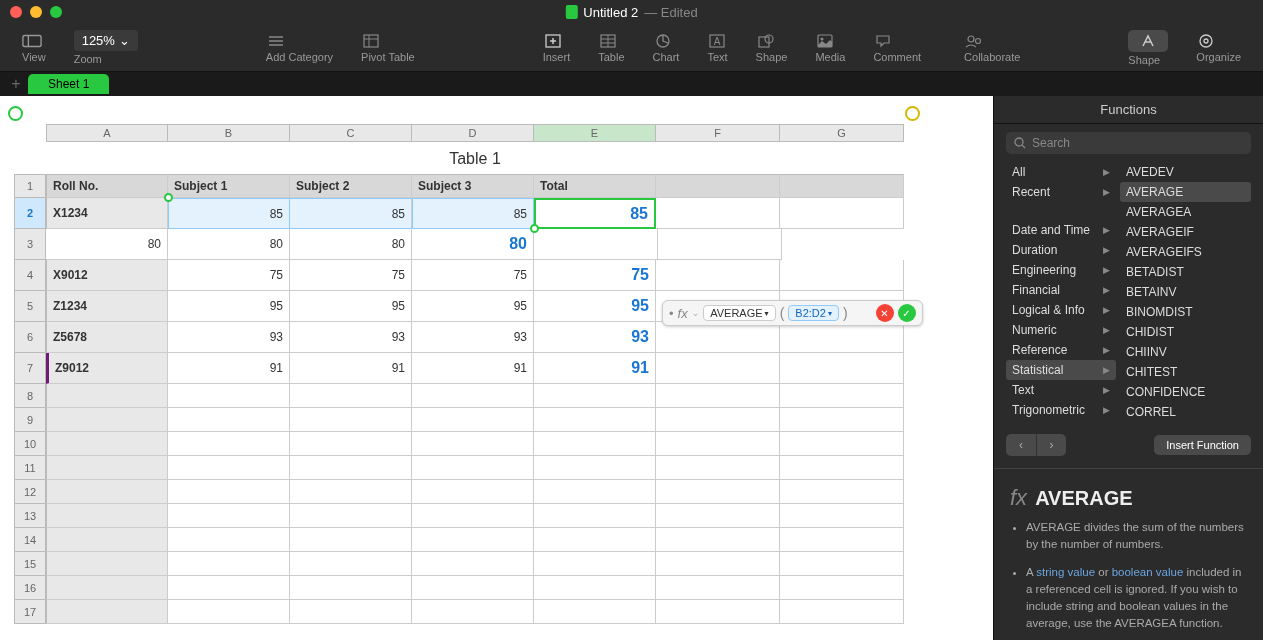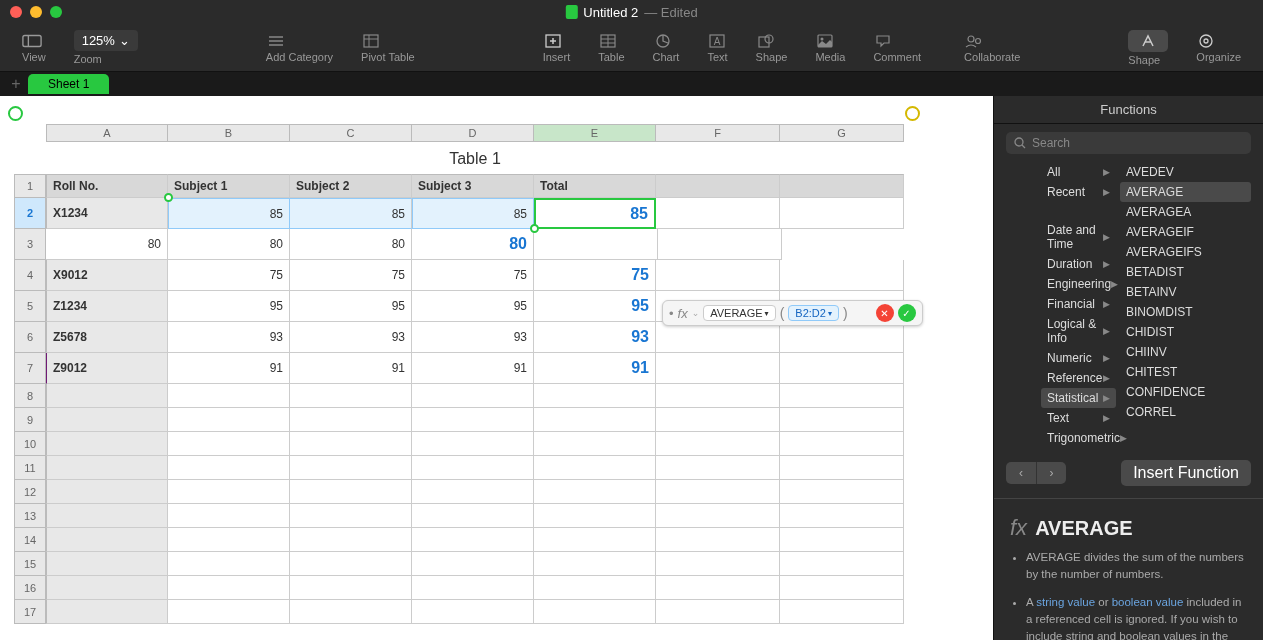--- a/index.html
+++ b/index.html
@@ -79,32 +79,32 @@
     .formula-btn.confirm { background: #28c840; }
     
     
     .panel-header { text-align: center; padding: 6px 0; font-size: 13px; color: #ccc; border-bottom: 1px solid #111; }
     .search-box { margin: 8px 12px; background: #3a3a3a; border-radius: 5px; padding: 4px 8px; display: flex; align-items: center; gap: 6px; }
     .search-box input { background: none; border: none; outline: none; color: #ccc; font-size: 12px; flex: 1; }
     .search-box input::placeholder { color: #888; }
     
     .functions-container { display: flex; flex: 0 0 auto; padding: 0 12px; gap: 4px; position: relative; }
     .categories { width: 110px; }
-    .category-item { padding: 3px 6px; font-size: 12px; color: #ddd; display: flex; justify-content: space-between; align-items: center; cursor: pointer; margin-left: 35px; }
+    .category-item { padding: 3px 6px; font-size: 12px; color: #ddd; display: flex; justify-content: space-between; align-items: center; cursor: pointer; }
     .category-item.selected { background: #4a4a4a; border-radius: 3px; }
     .category-item .arrow { font-size: 9px; color: #888; }
     .functions-list { flex: 1; }
     .function-item { padding: 3px 6px; font-size: 12px; color: #ddd; cursor: pointer; }
     .function-item.selected { background: #4a4a4a; border-radius: 3px; }
     
     .nav-insert-row { display: flex; justify-content: space-between; align-items: center; padding: 12px 12px 8px 12px; }
     .nav-arrows { display: flex; background: #4a4a4a; border-radius: 5px; overflow: hidden; }
     .nav-arrow { width: 30px; height: 22px; display: flex; align-items: center; justify-content: center; color: #aaa; cursor: pointer; font-size: 12px; }
     .nav-arrow + .nav-arrow { border-left: 1px solid #333; }
-    .insert-fn-btn { background: #4a4a4a; color: #fff; padding: 4px 12px; border-radius: 5px; font-size: 16px; cursor: pointer; }
+    .insert-fn-btn { background: #4a4a4a; color: #fff; padding: 4px 12px; border-radius: 5px; font-size: 11px; cursor: pointer; }
     
     .fn-detail { padding: 16px 16px 8px 16px; border-top: 1px solid #444; margin-top: 4px; }
     .fn-name { font-size: 20px; color: #eee; font-weight: 600; display: flex; align-items: center; gap: 8px; }
     .fn-name .fx { font-style: italic; color: #888; font-size: 22px; font-weight: 400; }
     .fn-desc { padding: 0 16px; font-size: 11.5px; color: #aaa; line-height: 1.5; }
     .fn-desc ul { list-style: disc; padding-left: 16px; }
     .fn-desc li { margin-bottom: 10px; }
     .fn-desc .link { color: #6ba5e0; }
     
     svg { display: block; }
@@ -344,21 +344,21 @@
           <div class="cell row-label col-a" style="border-left:1px solid #bbb">Z5678</div>
           <div class="cell num col-b">93</div>
           <div class="cell num col-c">93</div>
           <div class="cell num col-d">93</div>
           <div class="cell total col-e">93</div>
           <div class="cell col-f"></div>
           <div class="cell col-g"></div>
         </div>
         <div class="row-container">
           <div class="row-header" style="height:31px">7</div>
-          <div class="cell row-label col-a" style="border-left:1px solid #701a75">Z9012</div>
+          <div class="cell row-label col-a" style="border-left:3px solid #701a75">Z9012</div>
           <div class="cell num col-b">91</div>
           <div class="cell num col-c">91</div>
           <div class="cell num col-d">91</div>
           <div class="cell total col-e">91</div>
           <div class="cell col-f"></div>
           <div class="cell col-g"></div>
         </div>
 
         <div class="row-container empty-row">
             <div class="row-header" style="height:24px">8</div>

